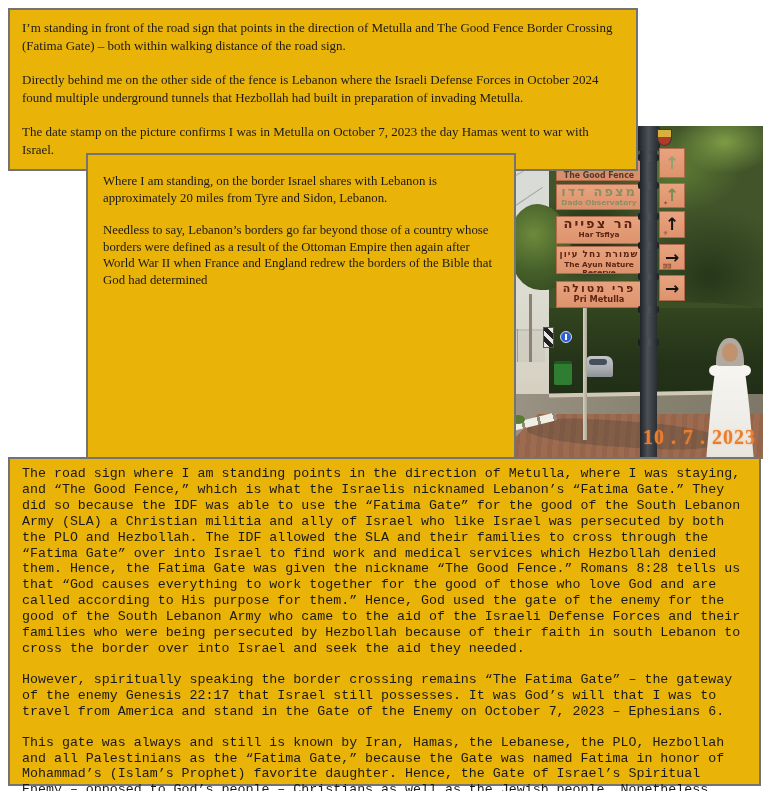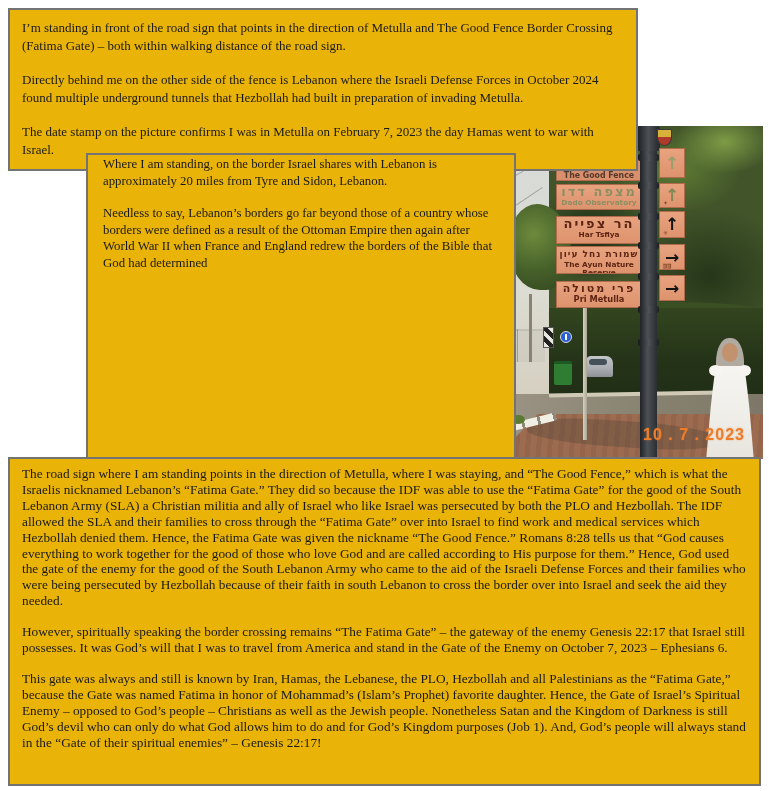--- a/index.html
+++ b/index.html
@@ -3,23 +3,23 @@
 <meta charset="utf-8">
 <style>
   html,body{margin:0;padding:0;background:#ffffff;}
   body{width:769px;height:791px;position:relative;font-family:"Liberation Serif",serif;color:#1a1a1a;}
 
   
   .tbox{position:absolute;background:#eab308;border:2px solid #737373;box-sizing:border-box;}
   .tbox p{margin:0 0 16px 0;}
   .box-top{left:8px;top:8px;width:630px;height:163px;padding:9px 14px 0 12px;font-size:13px;line-height:17.5px;z-index:5;}
   .box-top p{margin:0 0 17px 0;}
-  .box-middle{left:86px;top:153px;width:430px;height:336px;padding:1px 15px 0 15px;font-size:12.8px;line-height:16.5px;z-index:6;}
+  .box-middle{left:86px;top:153px;width:430px;height:336px;padding:18px 15px 0 15px;font-size:12.8px;line-height:16.5px;z-index:6;}
   .box-bottom{left:8px;top:457px;width:753px;height:329px;padding:7px 12px 0 12px;font-size:13.3px;line-height:15.9px;z-index:7;}
-  .box-bottom p{margin:0 0 15px 0;}
+  .box-bottom p{margin:0 0 15px 0;font-family:Liberation Mono, monospace;}
   sup{font-size:9px;vertical-align:super;line-height:0;}
   .grammar{text-decoration:underline wavy #3a9a3a;text-decoration-thickness:1px;text-underline-offset:2px;}
 
   
   .photo{position:absolute;left:377px;top:126px;width:386px;height:333px;overflow:hidden;z-index:1;background:#0f172a;}
   .photo *{position:absolute;box-sizing:border-box;}
   .sky{left:0;top:0;width:200px;height:275px;background:linear-gradient(180deg,#d6dad8 0%,#dcdcd2 60%,#d5cfc0 100%);}
   .trees{left:172px;top:0;width:214px;height:200px;
     background:
       radial-gradient(ellipse 70px 45px at 82% 8%,#7e9c46 0%,rgba(126,156,70,0) 70%),
@@ -96,22 +96,22 @@
 
   
   .woman{left:326px;top:212px;width:54px;height:121px;}
   .hair{left:13px;top:0;width:28px;height:54px;border-radius:45% 45% 40% 40%;background:#b0aaa0;}
   .face{left:19px;top:5px;width:16px;height:19px;border-radius:50%;background:#c1926d;}
   .dress{left:0;top:24px;width:54px;height:97px;background:linear-gradient(180deg,#f7f5f1 0%,#efede8 60%,#e7e4dd 100%);
     clip-path:polygon(30% 4%,70% 4%,78% 10%,82% 28%,86% 48%,94% 100%,6% 100%,14% 48%,18% 28%,22% 10%);}
   .sleeve{top:27px;width:13px;height:11px;border-radius:50%;background:#f7f5f1;}
   .sleeve.l{left:6px;} .sleeve.r{left:35px;}
 
-  .date-stamp{left:266px;top:300px;width:120px;font-family:Liberation Sans, sans-serif;font-weight:bold;
-    font-size:16px;letter-spacing:1px;color:#ed7d2b;text-shadow:0 0 2px rgba(237,125,43,.55);}
+  .date-stamp{left:266px;top:300px;width:120px;font-family:Liberation Serif, serif;font-weight:bold;
+    font-size:20px;letter-spacing:1px;color:#ed7d2b;text-shadow:0 0 2px rgba(237,125,43,.55);}
 </style>
 </head>
 <body>
 
 <div class="photo">
   <div class="sky"></div>
   <div class="trees"></div>
   <div class="wire"></div>
   <div class="wire2"></div>
   <div class="tree-clump"></div>
@@ -191,21 +191,21 @@
     <div class="sleeve l"></div>
     <div class="sleeve r"></div>
   </div>
 
   <div class="date-stamp">10 . 7 . 2023</div>
 </div>
 
 <div class="tbox box-top">
   <p>I’m standing in front of the road sign that points in the direction of Metulla and The Good Fence Border Crossing (Fatima Gate) – both within walking distance of the road sign.</p>
   <p>Directly behind me on the other side of the fence is Lebanon where the Israeli Defense Forces in October 2024 found multiple underground tunnels that Hezbollah had built in preparation of invading Metulla.</p>
-  <p>The date stamp on the picture confirms I was in Metulla on February 7, 2023 the day Hamas went to war with Israel.</p>
+  <p>The date stamp on the picture confirms I was in Metulla on October 7, 2023 the day Hamas went to war with Israel.</p>
 </div>
 
 <div class="tbox box-middle">
   <p>Where I am standing, on the border Israel shares with Lebanon is approximately 20 miles from Tyre and Sidon, Lebanon.</p>
   <p>Needless to say, Lebanon’s borders go far beyond those of a country whose borders were defined as a result of the Ottoman Empire then again after World War II when France and England redrew the borders of the Bible that God had determined</p>
 </div>
 
 <div class="tbox box-bottom">
   <p>The road sign where I am standing points in the direction of Metulla, where I was staying, and “The Good Fence,” which is what the Israelis nicknamed Lebanon’s “Fatima Gate.”   They did so because the IDF was able to use the “Fatima Gate” for the good of the South Lebanon Army (SLA) a Christian militia and ally of Israel who like Israel was persecuted by both the PLO and Hezbollah.  The IDF allowed the SLA and their families to cross through the “Fatima Gate” over into Israel to find work and medical services which Hezbollah denied them.  Hence, the Fatima Gate was given the nickname “The Good Fence.”  Romans 8:28 tells us that “God causes everything to work together for the good of those who love God and are called according to His purpose for them.”  Hence, God used the gate of the enemy for the good of the South Lebanon Army who came to the aid of the Israeli Defense Forces and their families who were being persecuted by Hezbollah because of their faith in south Lebanon to cross the border over into Israel and seek the aid they needed.</p>
   <p>However, spiritually speaking the border crossing remains “The Fatima Gate” – the gateway of the enemy Genesis 22:17 that Israel still possesses.  It was God’s will that I was to travel from America and stand in the Gate of the Enemy on October 7, 2023 – Ephesians 6.</p>

